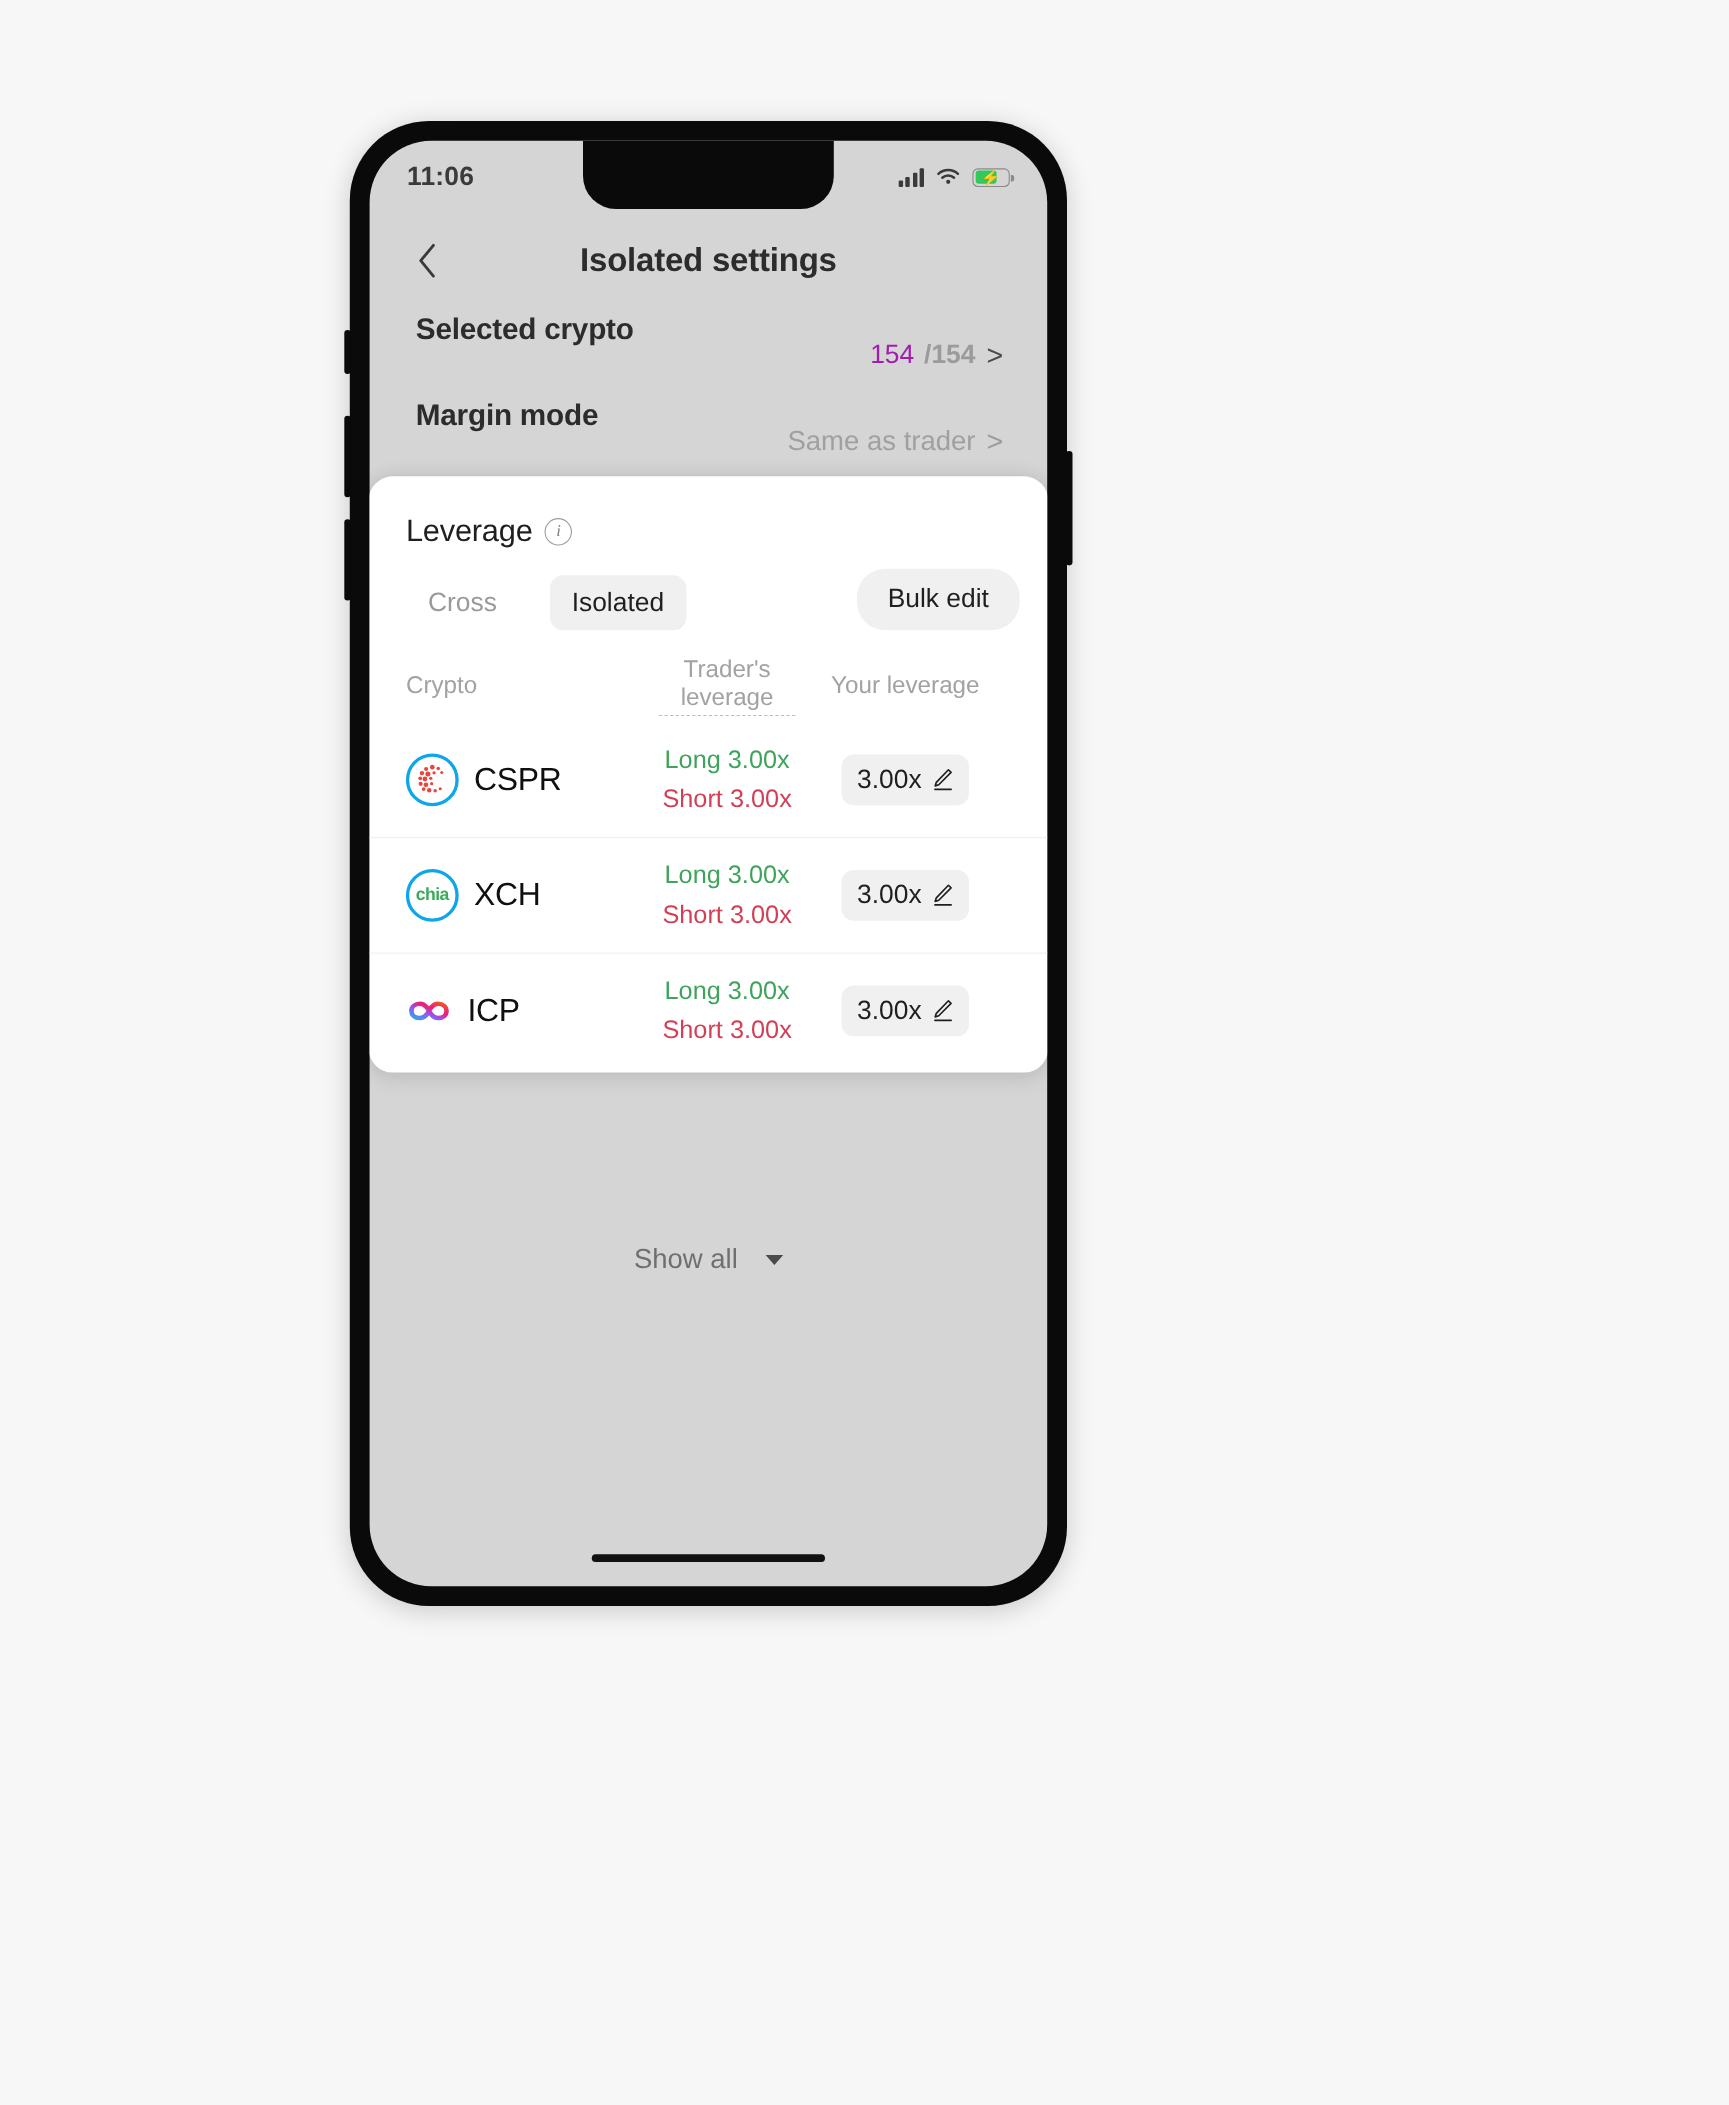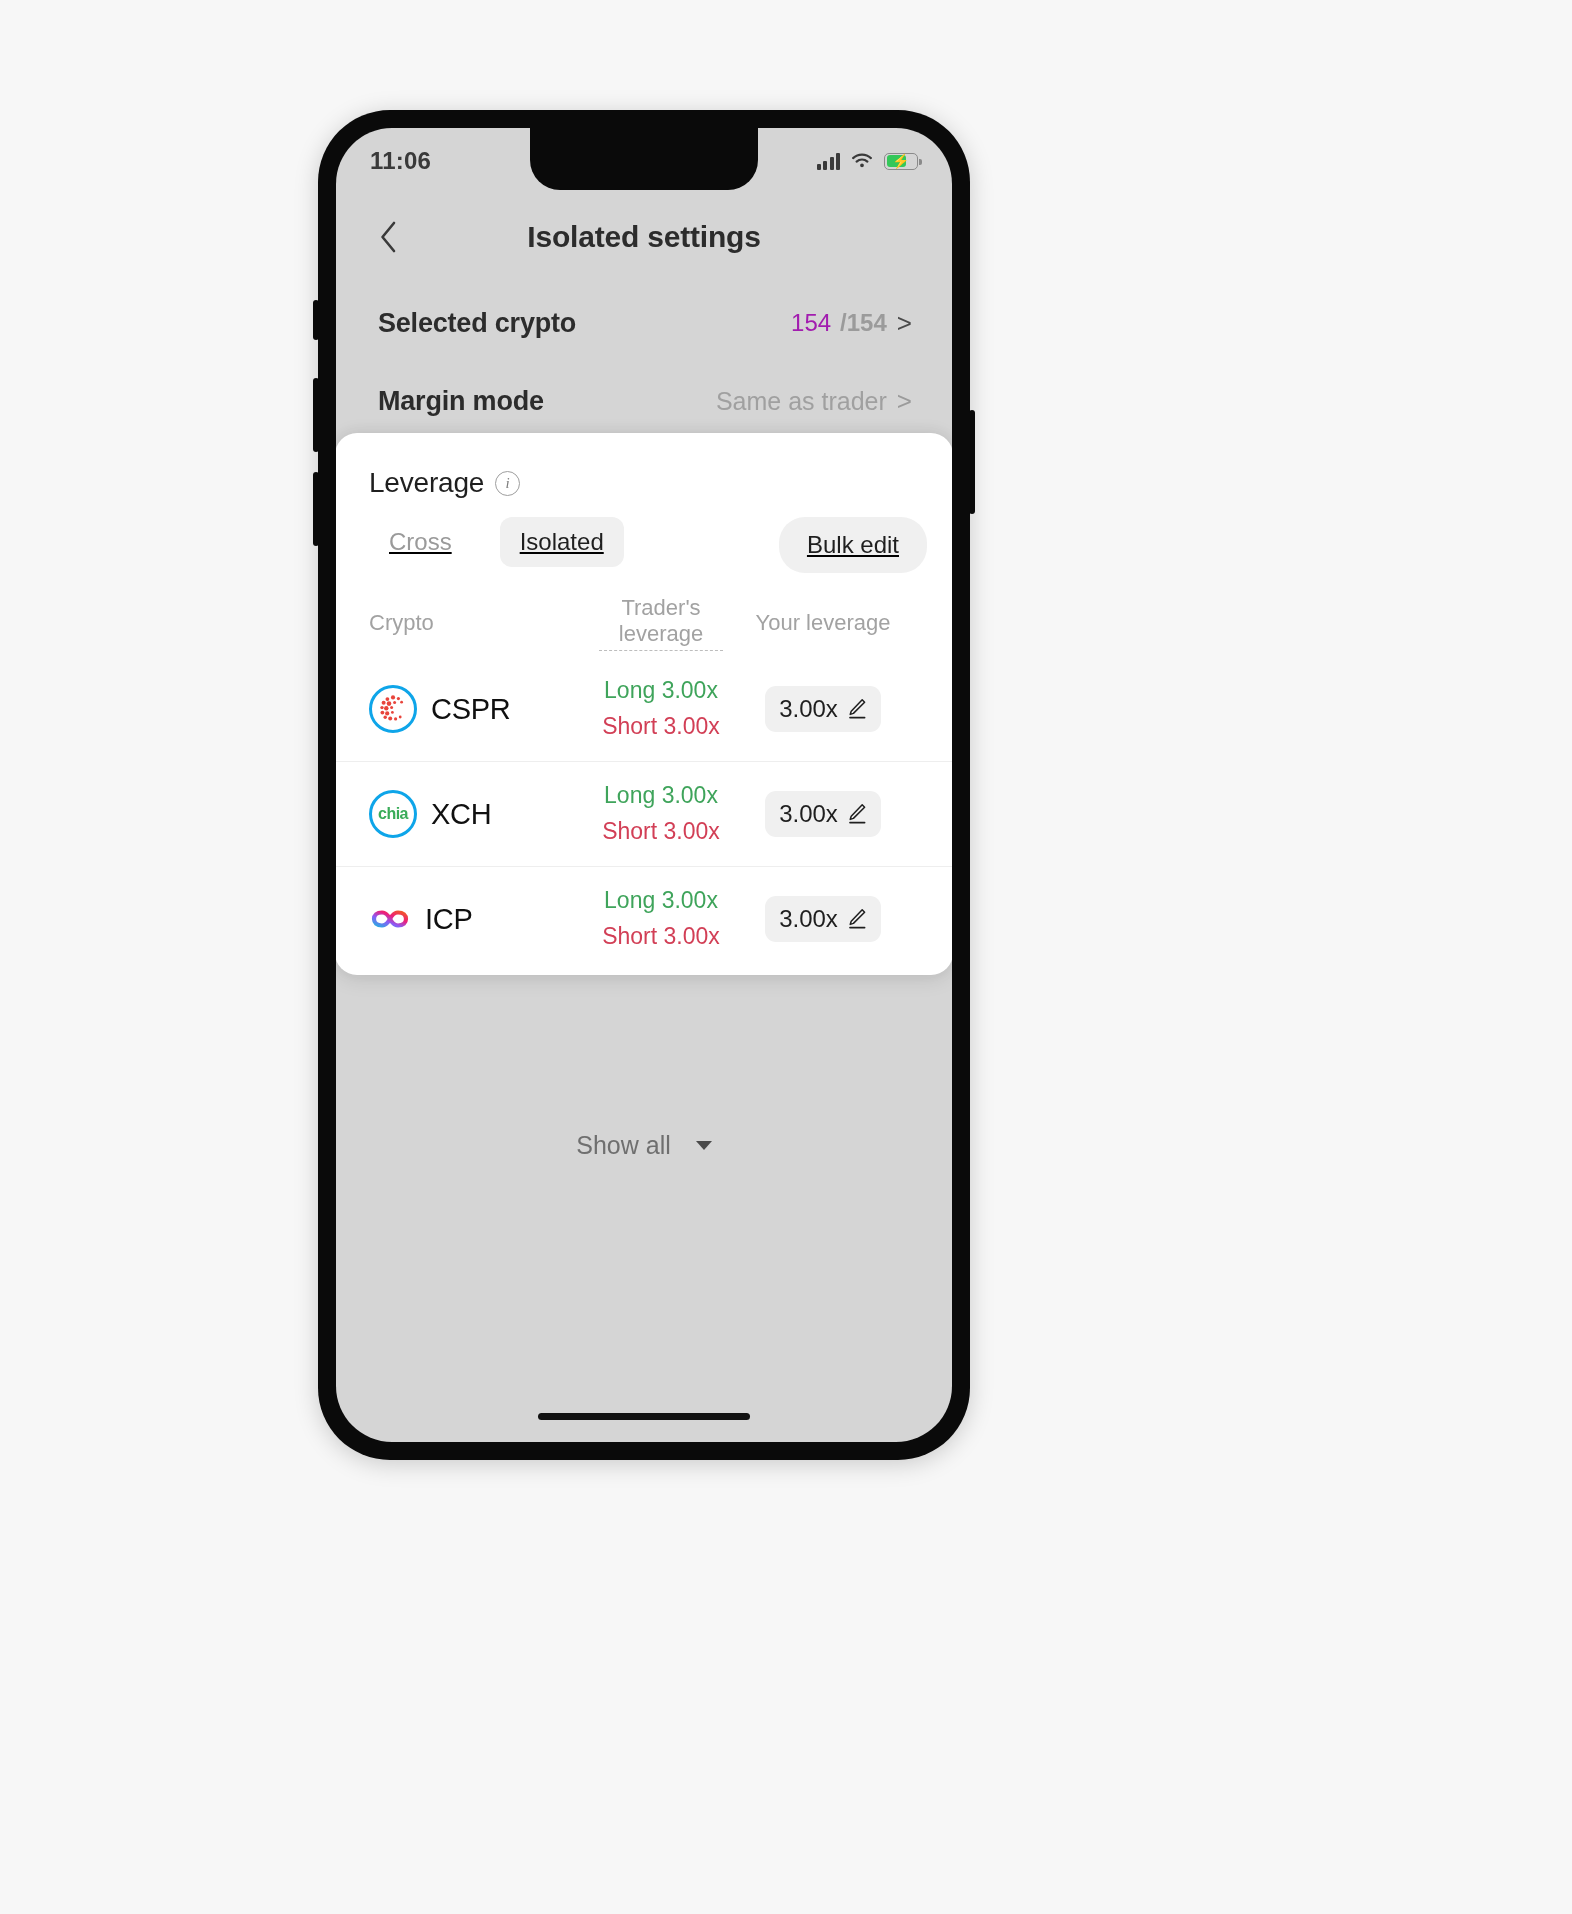--- a/index.html
+++ b/index.html
@@ -172,21 +172,20 @@
   
   .settings-list {
     position: absolute;
     top: 156px;
     left: 0; right: 0;
     z-index: 4;
   }
   .setting-row {
     height: 78px;
     display: flex;
-    align-items: center;
     justify-content: space-between;
     padding: 0 40px 0 42px;
     box-sizing: border-box;
     cursor: pointer;
   }
   .setting-label {
     font-size: 27px;
     font-weight: 700;
     color: #2c2c2c;
     letter-spacing: -0.2px;
@@ -247,24 +246,23 @@
     align-items: center;
     justify-content: center;
     font-family: "Liberation Serif", serif;
     font-style: italic;
     line-height: 1;
     cursor: pointer;
   }
 
   .mode-row {
     display: flex;
-    align-items: flex-start;
+    align-items: flex-end;
     justify-content: space-between;
     padding: 18px 26px 0 34px;
-    text-decoration: underline;
   }
   .mode-tabs {
     display: flex;
     align-items: center;
     gap: 8px;
   }
   .mode-tab {
     font-size: 24px;
     color: #9a9a9a;
     padding: 11px 20px;

